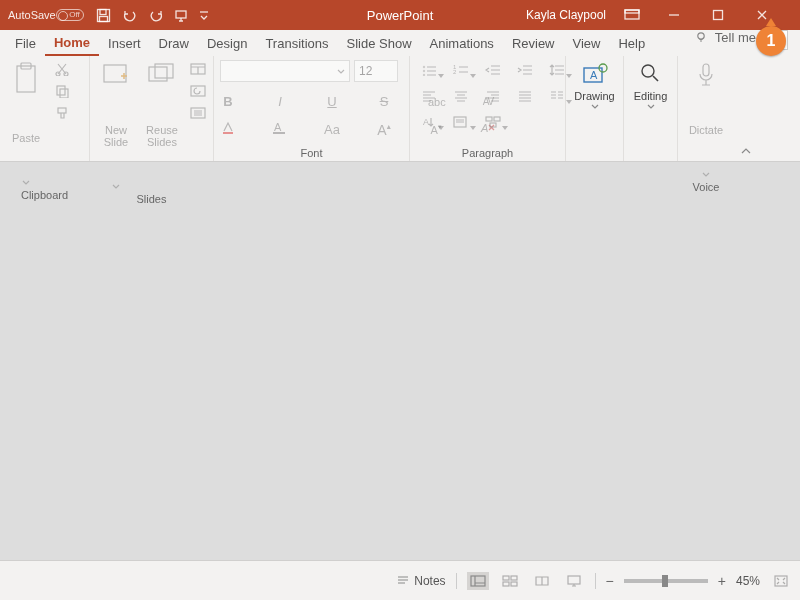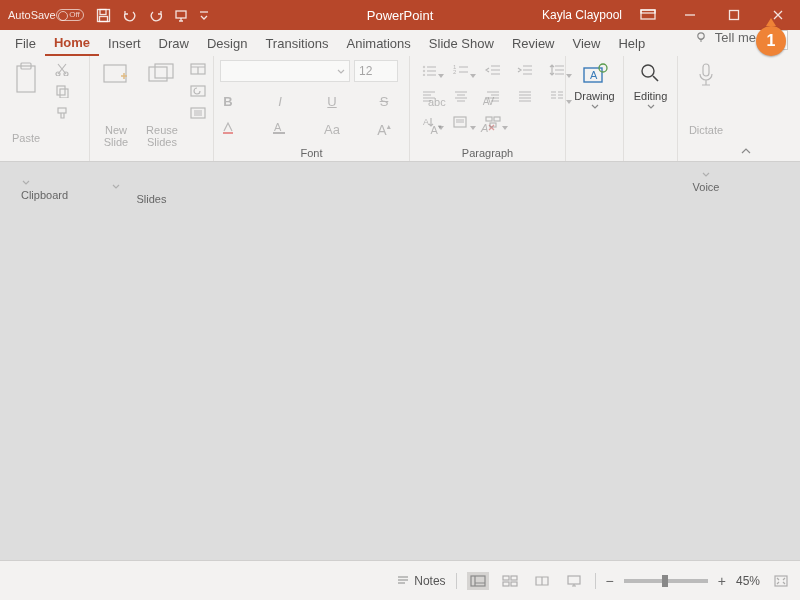--- a/index.html
+++ b/index.html
@@ -7,21 +7,21 @@
   
   .titlebar { height: 30px; background: #b7472a; display: flex; align-items: center; color: #fff; font-size: 12px; position: relative; }
   .tb-left { display: flex; align-items: center; gap: 6px; padding-left: 8px; }
   .autosave { display: flex; align-items: center; gap: 0; font-size: 11px; opacity: 0.9; }
   .toggle { width: 28px; height: 12px; border: 1px solid rgba(255,255,255,0.7); border-radius: 7px; position: relative; }
   .toggle::after { content:""; position:absolute; width:8px; height:8px; border:1px solid rgba(255,255,255,0.7); border-radius:50%; left:1px; top:0.5px; }
   .toggle-txt { font-size: 8px; position: absolute; right: 3px; top: 0; color: rgba(255,255,255,0.8); }
   .qat { display: flex; gap: 10px; margin-left: 6px; align-items: center; }
   .qat svg, .winbtn svg, .tb-right svg { display: block; }
   .tb-title { position: absolute; left: 50%; transform: translateX(-50%); font-size: 13px; }
-  .tb-right { display: flex; align-items: center; gap: 12px; margin-left: auto; padding-right: 0; }
+  .tb-right { display: flex; align-items: center; gap: 12px; margin-left: auto; padding-right: 16px; }
   .user { font-size: 12px; margin-right: 6px; }
   .winbtns { display: flex; }
   .winbtn { width: 44px; height: 30px; display:flex; align-items:center; justify-content:center; }
   
   .tabs { height: 26px; background: #f3f2f1; display: flex; align-items: stretch; font-size: 13px; color: #555; padding: 0 6px; border-bottom: 0; }
   .tab { padding: 4px 9px; cursor: default; display:flex; align-items:center; }
   .tab.active { color: #b7472a; border-bottom: 2px solid #b7472a; font-weight: 600; }
   .tabs-right { margin-left: auto; display: flex; align-items: flex-start; gap: 6px; padding-right: 6px; }
   .tellme { display: flex; align-items: center; gap: 6px; color: #666; font-size: 13px; }
   .sharebtn { width: 26px; height: 20px; border:1px solid #ccc; display:flex;align-items:center;justify-content:center; background:#fff; }
@@ -133,22 +133,22 @@
   </div>
 </div>
 
 <div class="tabs">
   <div class="tab">File</div>
   <div class="tab active">Home</div>
   <div class="tab">Insert</div>
   <div class="tab">Draw</div>
   <div class="tab">Design</div>
   <div class="tab">Transitions</div>
+  <div class="tab">Slide Show</div>
   <div class="tab">Animations</div>
-  <div class="tab">Slide Show</div>
   <div class="tab">Review</div>
   <div class="tab">View</div>
   <div class="tab">Help</div>
   <div class="tabs-right">
     <div class="tellme">
       <svg width="14" height="14">
           <circle cx="6" cy="5" r="3.2" class="gry"></circle>
           <path d="M4.5 8.5 L7.5 8.5 M5 10 L7 10" class="gry"></path>
         </svg>
       <span>Tell me</span>

